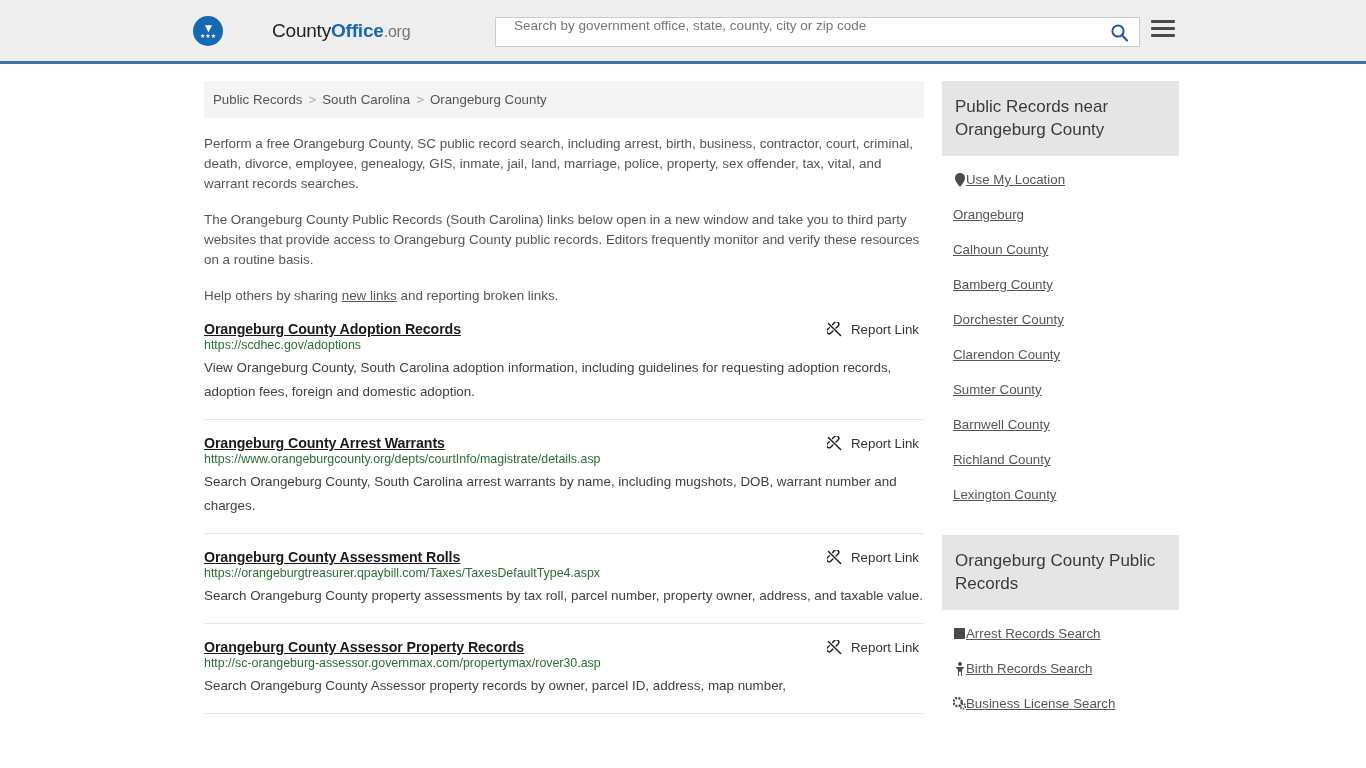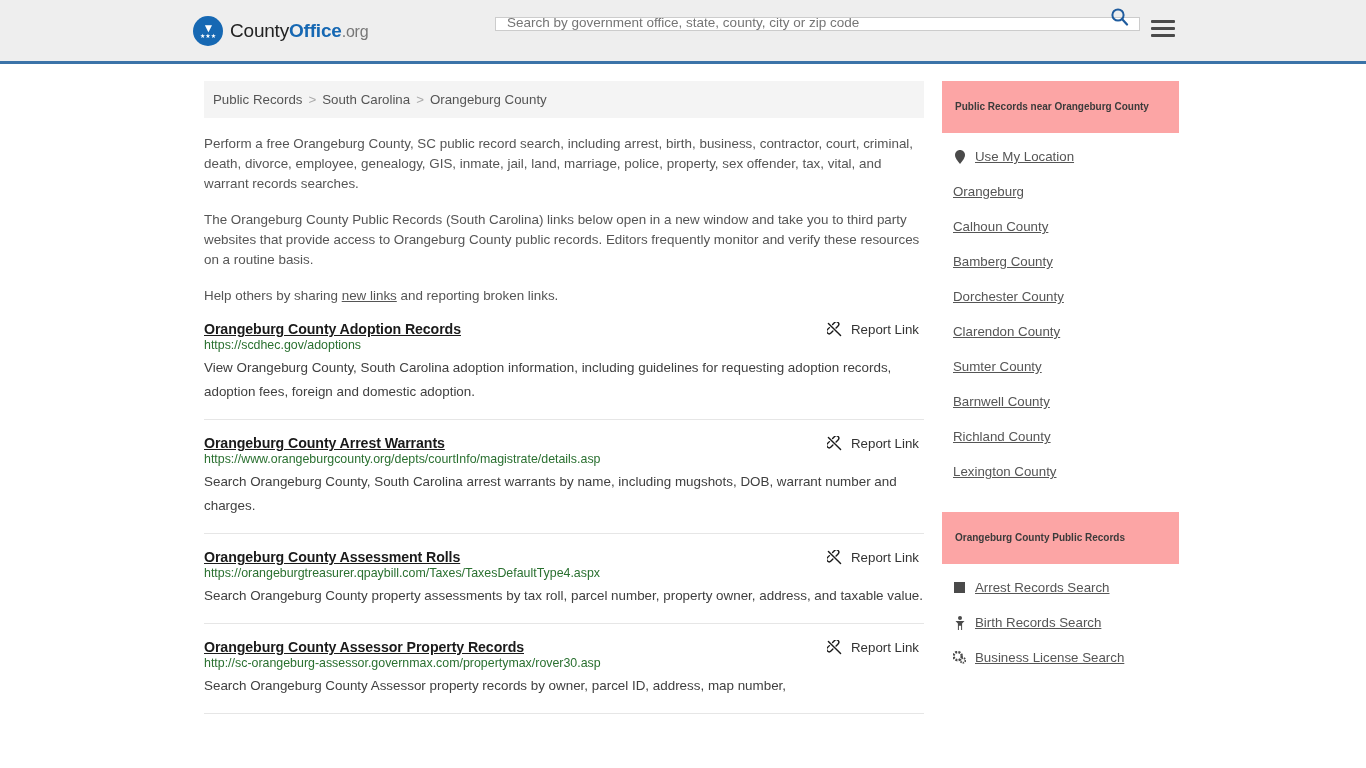--- a/index.html
+++ b/index.html
@@ -50,35 +50,37 @@
   .brand-mark .stars {
     font-size: 6px;
     line-height: 7px;
     color: #ffffff;
     letter-spacing: 0px;
   }
   .brand-text {
     font-size: 19px;
     letter-spacing: -0.2px;
     white-space: nowrap;
+    margin-left: 42px;
   }
   .brand-text .b1 { color: #222222; }
   .brand-text .b2 { color: #1668b3; font-weight: bold; }
   .brand-text .b3 { color: #777777; font-size: 16px; }
 
   .search-wrap {
     position: absolute;
     left: 495px;
     top: 17px;
     width: 645px;
-    height: 14px;
+    height: 30px;
     background: #ffffff;
     border: 1px solid #cccccc;
     display: flex;
-    align-items: flex-end;
+    align-items: flex-start;
+    padding-left: 7px;
   }
   .search-input {
     flex: 1;
     border: none;
     outline: none;
     font-family: "Liberation Sans", sans-serif;
     font-size: 13.5px;
     color: #333333;
     padding: 0 10px 0 11px;
     background: transparent;
@@ -201,32 +203,31 @@
   .record-desc {
     font-size: 13.4px;
     color: #404040;
     line-height: 24px;
     margin-top: 4px;
   }
 
   
   .card { margin-bottom: 23px; }
   .card-head {
-    background: #fca5a5;
+    background: #e5e5e5;
     padding: 14px 13px 15px 13px;
-    font-size: 10px;
-    font-weight: bold;
+    font-size: 17px;
+    font-weight: normal;
     color: #3b3b3b;
     line-height: 23px;
   }
   .card-list { padding: 6px 0 0 11px; }
   .card-item {
     display: flex;
     align-items: center;
-    gap: 9px;
     padding: 10px 0 10px 0;
     font-size: 13.3px;
   }
   .card-item a {
     color: #555555;
     text-decoration: underline;
     cursor: pointer;
   }
   .item-icon {
     width: 13px;

